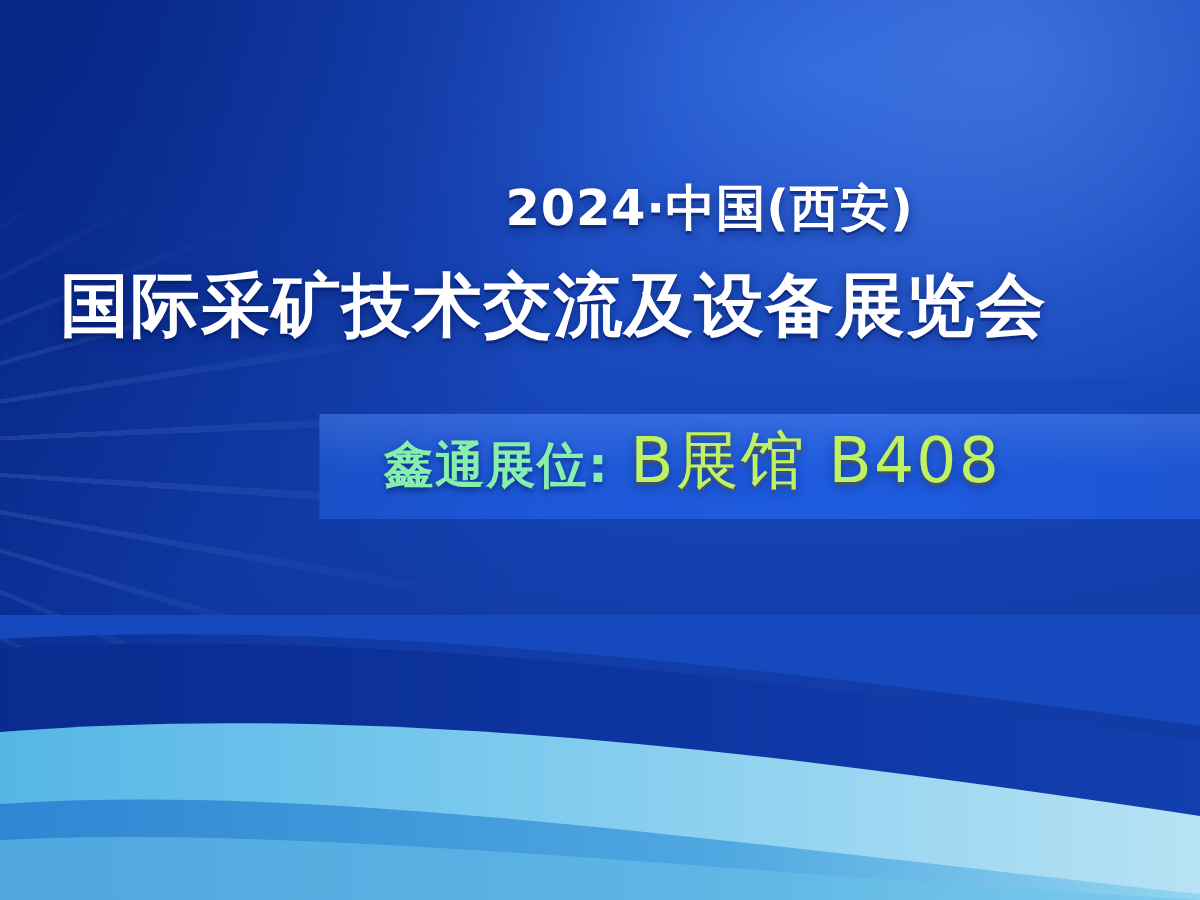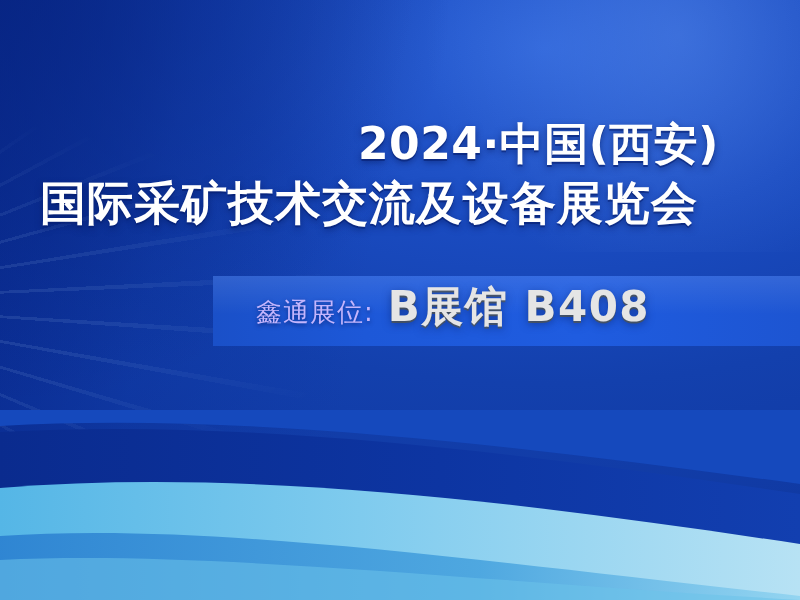--- a/index.html
+++ b/index.html
@@ -132,53 +132,53 @@
     position: absolute;
     color: #ffffff;
     font-weight: bold;
     white-space: nowrap;
     letter-spacing: 0.5px;
     text-shadow:
       0 2px 0 rgba(6,30,110,0.55),
       0 3px 7px rgba(4,22,90,0.55);
   }
   .title-1 {
-    left: 358px;
+    left: 337px;
     top: 122px;
-    font-size: 44px;
+    font-size: 33px;
     line-height: 1;
   }
   .title-2 {
     left: 40px;
     top: 180px;
     font-size: 46px;
     line-height: 1;
     letter-spacing: 1px;
   }
 
   .booth-row {
     position: absolute;
     left: 256px;
     top: 286px;
     display: flex;
     align-items: baseline;
     gap: 14px;
     white-space: nowrap;
   }
   .booth-label {
-    color: #c4b5fd;
-    font-size: 26px;
-    font-weight: normal;
+    color: #86efac;
+    font-size: 33px;
+    font-weight: bold;
     letter-spacing: 1px;
     text-shadow: 0 2px 4px rgba(4,22,90,0.6);
   }
   .booth-value {
-    color: #e5e5e5;
+    color: #bef264;
     font-size: 42px;
-    font-weight: bold;
+    font-weight: normal;
     letter-spacing: 1.5px;
     line-height: 1;
     text-shadow:
       0 2px 0 rgba(120,92,0,0.45),
       0 3px 8px rgba(8,30,100,0.55);
   }
 
   .meta-row {
     position: absolute;
     left: 104px;

